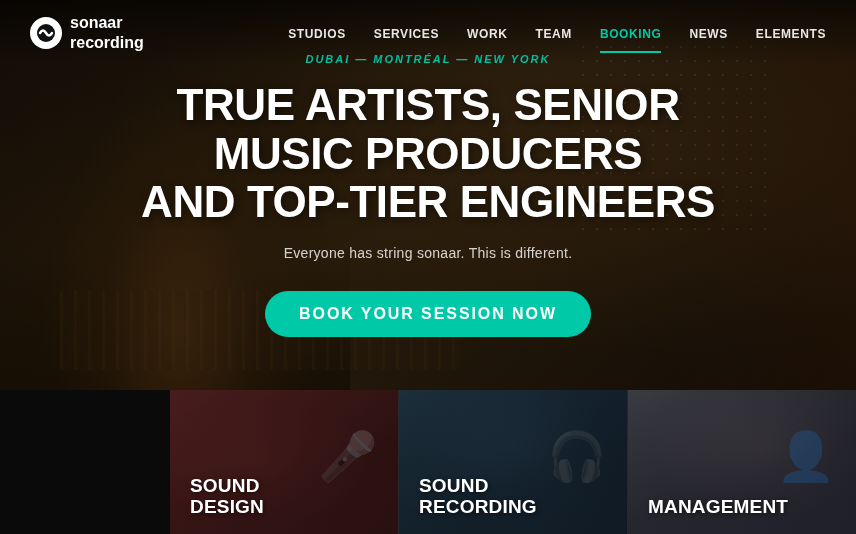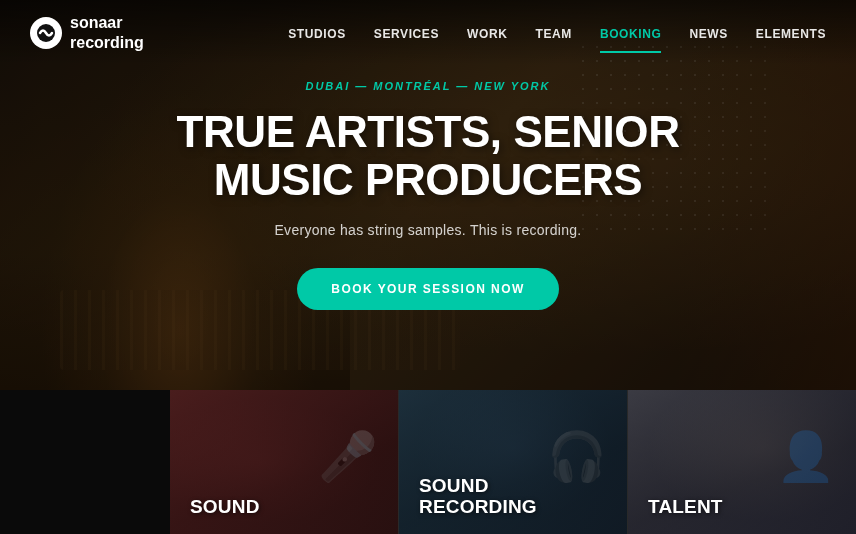--- a/index.html
+++ b/index.html
@@ -181,21 +181,21 @@
       color: rgba(255,255,255,0.8);
       font-size: 14px;
       font-weight: 400;
       margin-bottom: 30px;
       letter-spacing: 0.02em;
     }
     .cta-button {
       display: inline-block;
       background: #00c9a7;
       color: #fff;
-      font-size: 12px;
+      font-size: 16px;
       font-weight: 700;
       letter-spacing: 0.12em;
       text-transform: uppercase;
       padding: 14px 34px;
       border-radius: 30px;
       text-decoration: none;
       border: none;
       cursor: pointer;
       transition: background 0.2s;
     }
@@ -322,46 +322,48 @@
 <section class="hero">
   <div class="hero-bg"></div>
   <div class="hero-person-left"></div>
   <div class="hero-person-right"></div>
   <div class="mixing-board"></div>
   <div class="hero-overlay"></div>
   <div class="hero-content">
     <p class="hero-location">DUBAI — MONTRÉAL — NEW YORK</p>
     <h1 class="hero-title">
       <span>TRUE ARTISTS, SENIOR MUSIC PRODUCERS</span><br>
+      <span>AND TOP-TIER ENGINEERS</span>
     </h1>
-    <p class="hero-subtitle">Everyone has string samples. This is recording.</p>
+    <p class="hero-subtitle">Everyone has string sonaar. This is different.</p>
     <button class="cta-button">BOOK YOUR SESSION NOW</button>
   </div>
 </section>
 
 <div style="display:flex; height:144px;">
   <div class="left-strip"></div>
 
   <div class="service-card service-card-1">
     <div class="service-card-bg-1"></div>
     <span class="card-icon">🎤</span>
     <div class="service-card-label">
       <div>SOUND</div>
+      <div>DESIGN</div>
     </div>
   </div>
 
   <div class="service-card service-card-2">
     <div class="service-card-bg-2"></div>
     <span class="card-icon">🎧</span>
     <div class="service-card-label">
       <div>SOUND</div>
       <div>RECORDING</div>
     </div>
   </div>
 
   <div class="service-card service-card-3">
     <div class="service-card-bg-3"></div>
     <span class="card-icon">👤</span>
     <div class="service-card-label">
-      <div>TALENT</div>
+      <div>MANAGEMENT</div>
     </div>
   </div>
 </div>
 
 </body></html>

